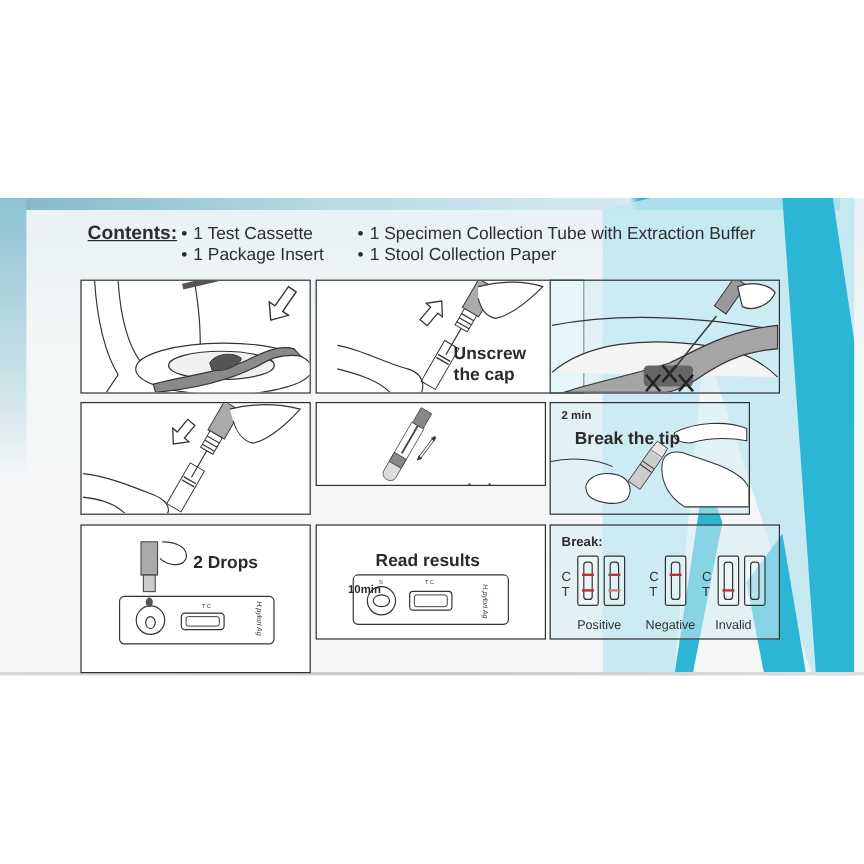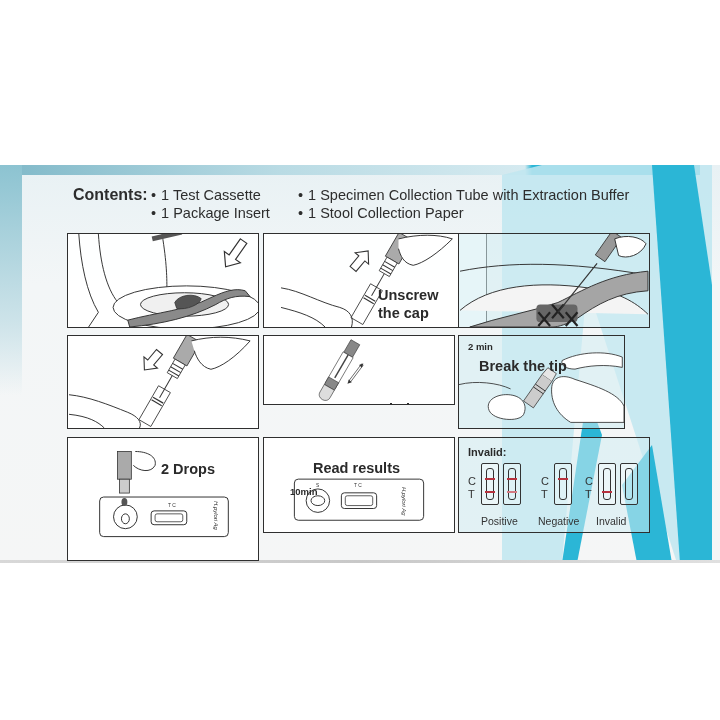--- a/index.html
+++ b/index.html
@@ -24,21 +24,21 @@
     background: linear-gradient(90deg, #d8d8d8, #c8c8c8 50%, #e0e0e0);
   }
   .brand-stripe {
     position: absolute; right: 8px; top: 0; width: 210px; height: 398px;
   }
   .brand-stripe svg { width: 100%; height: 100%; display: block; }
 
   .contents {
     position: absolute; left: 73px; top: 186px; font-size: 14.5px; line-height: 18px; color: #2d2d2d;
   }
-  .contents-label { position: absolute; left: 0; top: 0; font-weight: bold; font-size: 16px; white-space: nowrap; }
+  .contents-label { position: absolute; left: 0; top: 0; font-weight: bold; font-size: 16px; white-space: nowrap; text-decoration: underline; }
   .contents-item { position: absolute; white-space: nowrap; }
   .contents-item::before { content: "•"; margin-right: 5px; }
 
   .panel {
     position: absolute; border: 1.5px solid #2f2f2f; background: rgba(255,255,255,0.93); overflow: hidden;
   }
   .panel.tinted { background: rgba(210,236,243,0.55); }
   .panel svg.art { position: absolute; left: 0; top: 0; width: 100%; height: 100%; }
   .ptext { position: absolute; font-weight: bold; color: #2a2a2a; white-space: nowrap; }
   .big { font-size: 14.5px; line-height: 18px; }
@@ -225,21 +225,21 @@
     <rect x="82" y="59" width="28" height="10" rx="2" fill="#fff" stroke="#333" stroke-width="0.8"></rect>
     <text x="52" y="50" font-size="5" fill="#333" font-family="Liberation Sans, sans-serif">S</text>
     <text x="91" y="50" font-size="5" fill="#333" font-family="Liberation Sans, sans-serif">T  C</text>
     <text x="140" y="50" font-size="6" fill="#333" font-style="italic" transform="rotate(90 140 50)" font-family="Liberation Sans, sans-serif">H.pylori Ag</text>
   </svg>
   <span class="ptext small" style="left:26px;top:4px;margin-top:44px;">10min</span>
   <span class="ptext big" style="left:49px;top:21px;">Read results</span>
 </div>
 
 <div class="panel tinted" style="left:458px;top:437px;width:192px;height:96px;">
-  <span class="result-title">Invalid:</span>
+  <span class="result-title">Break:</span>
 
   <div class="strip-group" style="left:9px;">
     <span class="ct-label" style="left:0;top:12px;">C</span>
     <span class="ct-label" style="left:0;top:25px;">T</span>
     <div class="strip" style="left:13px;top:0;">
       <div class="window"></div>
       <div class="line" style="top:14px;"></div>
       <div class="line" style="top:27px;"></div>
     </div>
     <div class="strip" style="left:35px;top:0;">

